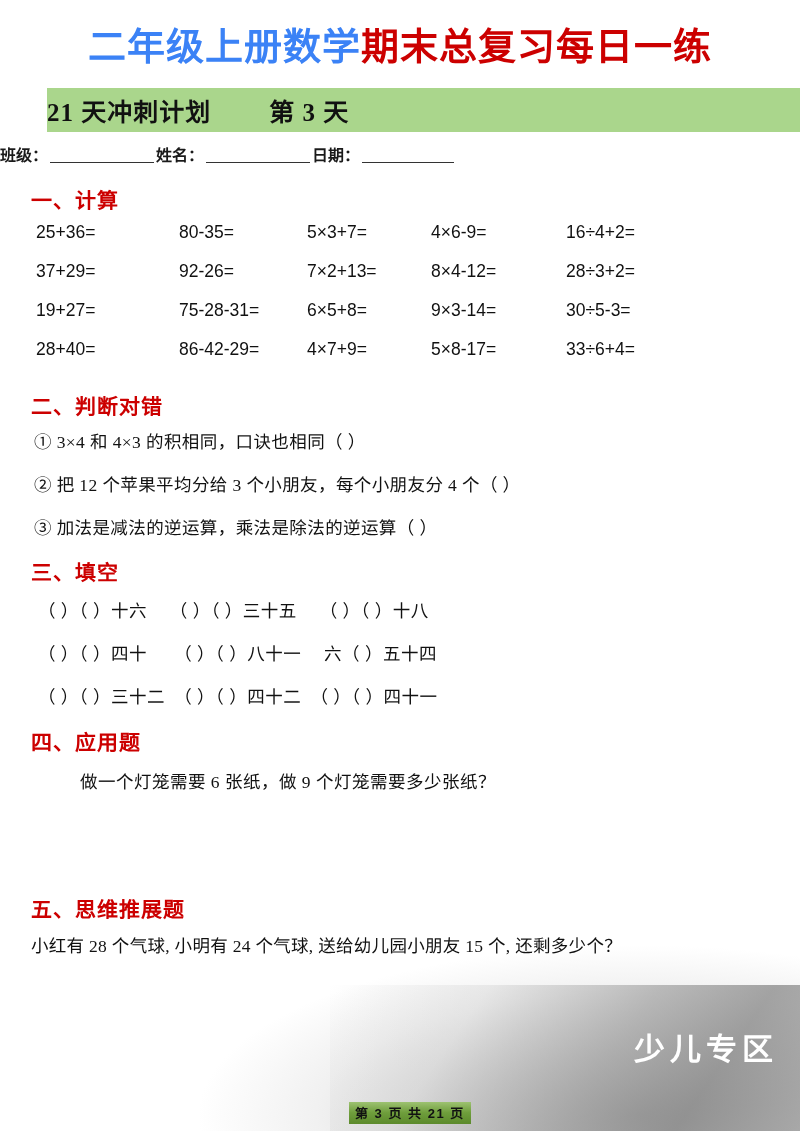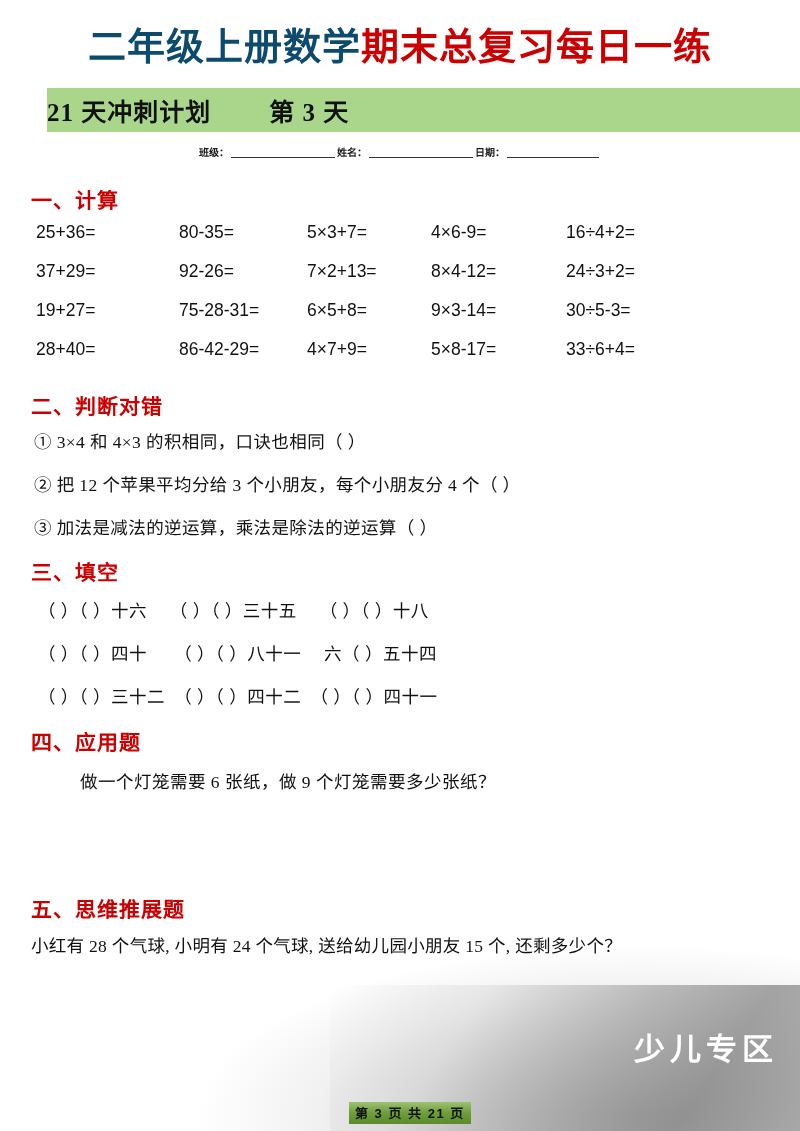--- a/index.html
+++ b/index.html
@@ -61,21 +61,21 @@
     top: 26px;
     width: 800px;
     text-align: center;
     font-family: "DejaVu Serif", "Liberation Serif", serif;
     font-weight: bold;
     font-size: 38px;
     letter-spacing: 1px;
     white-space: nowrap;
     line-height: 1.1;
   }
-  .title .t-black { color: #0c4a6e; }
+  .title .t-black { color: #3b82f6; }
   .title .t-red { color: #CC0000; text-align: center; }
 
   
   .banner {
     position: absolute;
     left: 47px;
     top: 88px;
     width: 770px;
     height: 44px;
     background: #AAD68C;
@@ -91,22 +91,22 @@
     font-family: "Liberation Serif", "DejaVu Serif", serif;
   }
   .banner-gap { display: inline-block; width: 58px; }
 
   
   .info-line {
     position: absolute;
     left: 0;
     top: 142px;
     width: 800px;
-    text-align: center;
-    font-size: 10px;
+    text-align: left;
+    font-size: 16px;
     font-weight: bold;
     color: #1a1a1a;
     white-space: nowrap;
   }
   .info-line .fld { margin-right: 0px; }
   .blank-u {
     display: inline-block;
     border-bottom: 1.6px solid #333;
     height: 15px;
     vertical-align: -2px;
@@ -280,21 +280,21 @@
       <span class="calc-cell cc1">80-35=</span>
       <span class="calc-cell cc2">5×3+7=</span>
       <span class="calc-cell cc3">4×6-9=</span>
       <span class="calc-cell cc4">16÷4+2=</span>
     </div>
     <div class="calc-row">
       <span class="calc-cell cc0">37+29=</span>
       <span class="calc-cell cc1">92-26=</span>
       <span class="calc-cell cc2">7×2+13=</span>
       <span class="calc-cell cc3">8×4-12=</span>
-      <span class="calc-cell cc4">24÷3+2=</span>
+      <span class="calc-cell cc4">28÷3+2=</span>
     </div>
     <div class="calc-row">
       <span class="calc-cell cc0">19+27=</span>
       <span class="calc-cell cc1">75-28-31=</span>
       <span class="calc-cell cc2">6×5+8=</span>
       <span class="calc-cell cc3">9×3-14=</span>
       <span class="calc-cell cc4">30÷5-3=</span>
     </div>
     <div class="calc-row">
       <span class="calc-cell cc0">28+40=</span>

